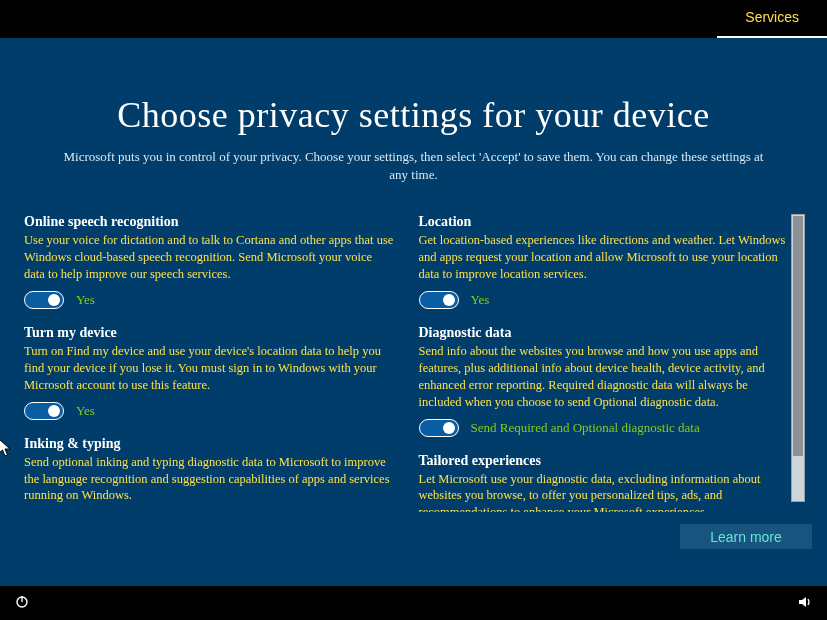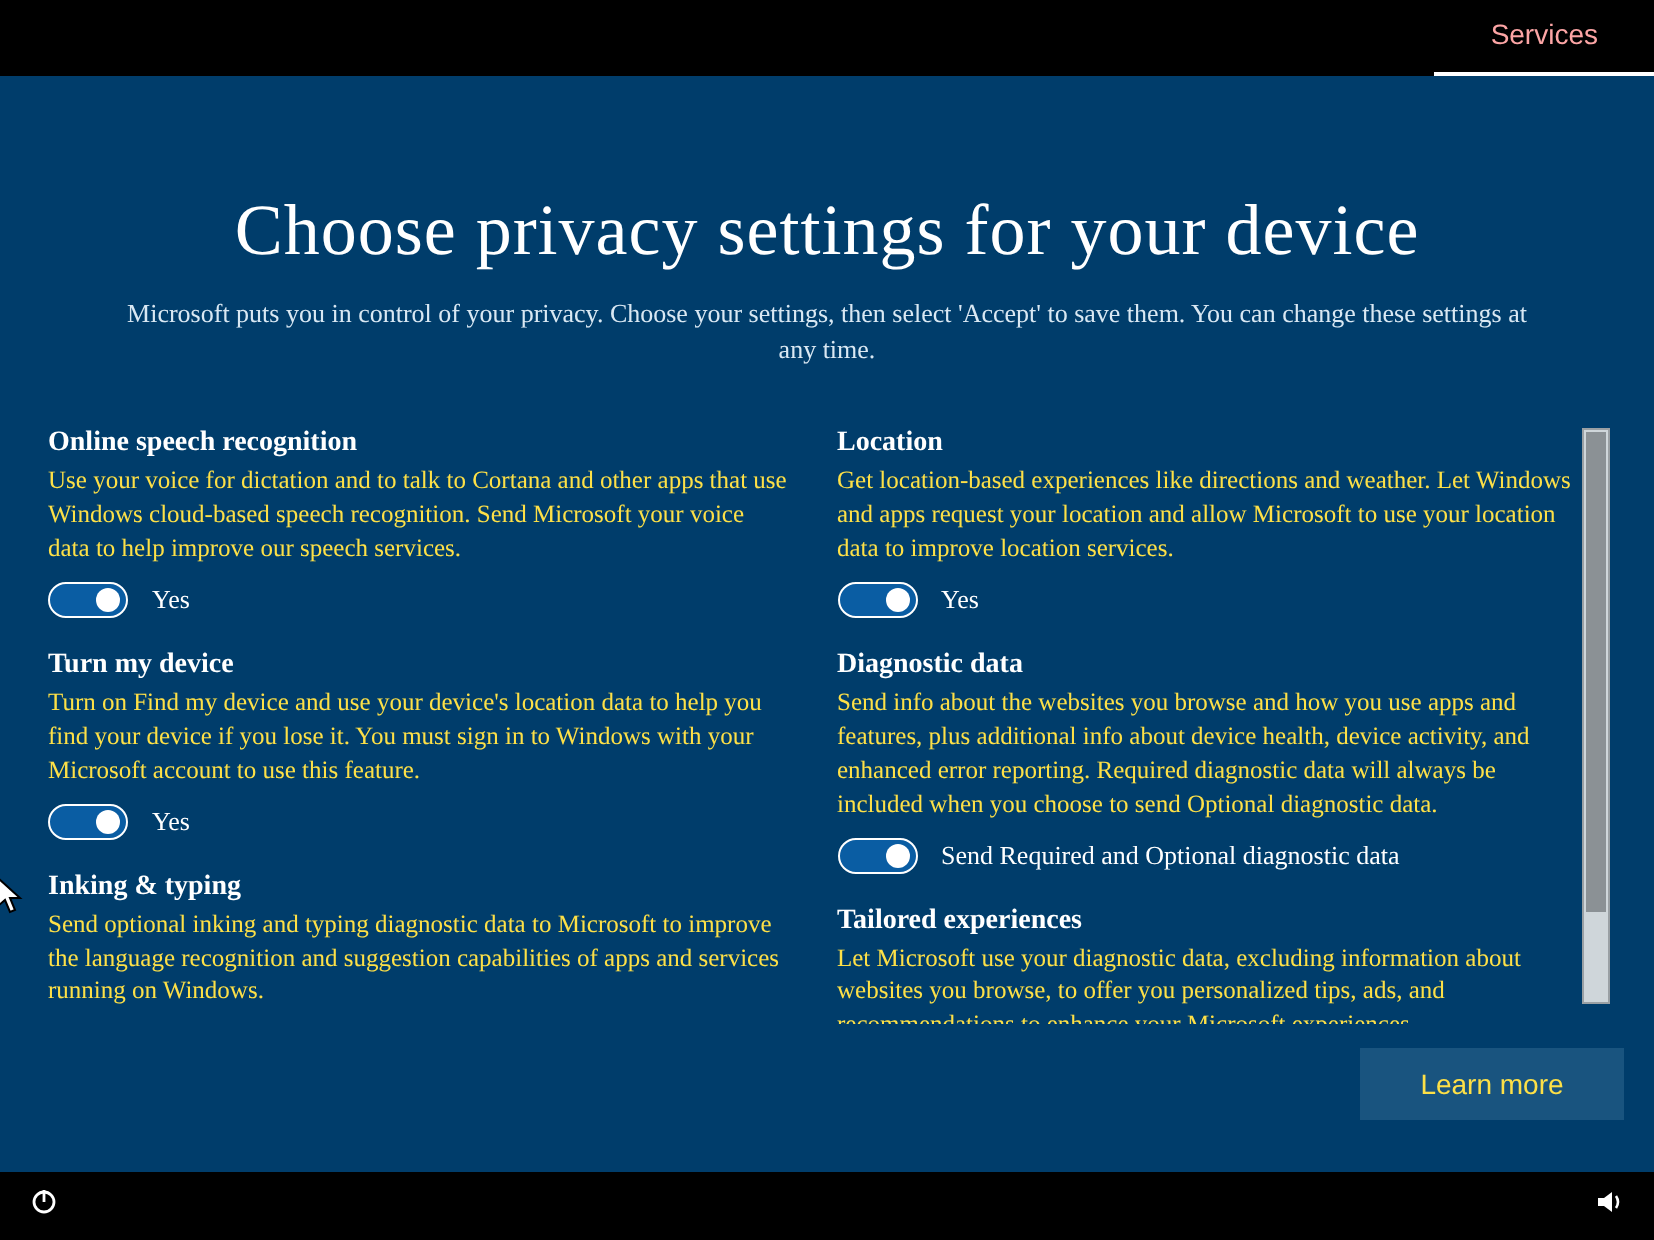--- a/index.html
+++ b/index.html
@@ -17,21 +17,21 @@
       position: relative;
     }
     .top-bar {
       background: #000;
       height: 38px;
       display: flex;
       justify-content: flex-end;
       align-items: stretch;
     }
     .top-tab {
-      color: #fca5a5;
+      color: #fde047;
       font-size: 14px;
       padding: 9px 28px 7px 28px;
       border-bottom: 2px solid #fff;
     }
     .content {
       padding: 56px 10px 0 10px;
       font-family: Liberation Serif, serif;
     }
     .heading {
       text-align: center;
@@ -98,21 +98,21 @@
       position: absolute;
       width: 12px;
       height: 12px;
       background: #fff;
       border-radius: 50%;
       top: 2px;
       right: 3px;
     }
     .toggle-label {
       font-size: 13px;
-      color: #ffffff;
+      color: #84cc16;
     }
     .scrollbar-track {
       width: 14px;
       height: 288px;
       background: #cfd6da;
       border: 1px solid #9aa0a4;
       position: relative;
       margin-left: 2px;
     }
     .scrollbar-thumb {
@@ -126,26 +126,26 @@
     .buttons {
       position: absolute;
       right: 15px;
       top: 524px;
       display: flex;
       gap: 14px;
       align-items: center;
     }
     .btn {
       width: 132px;
-      height: 36px;
+      height: 25px;
       font-size: 14px;
       font-family: inherit;
       border: none;
       cursor: pointer;
-      color: #fde047;
+      color: #5eead4;
     }
     .btn-secondary {
       background: #19547f;
     }
     .accept-wrap {
       border: 2px solid #d30000;
       padding: 1px;
     }
     .btn-primary {
       background: #0a6dc3;

